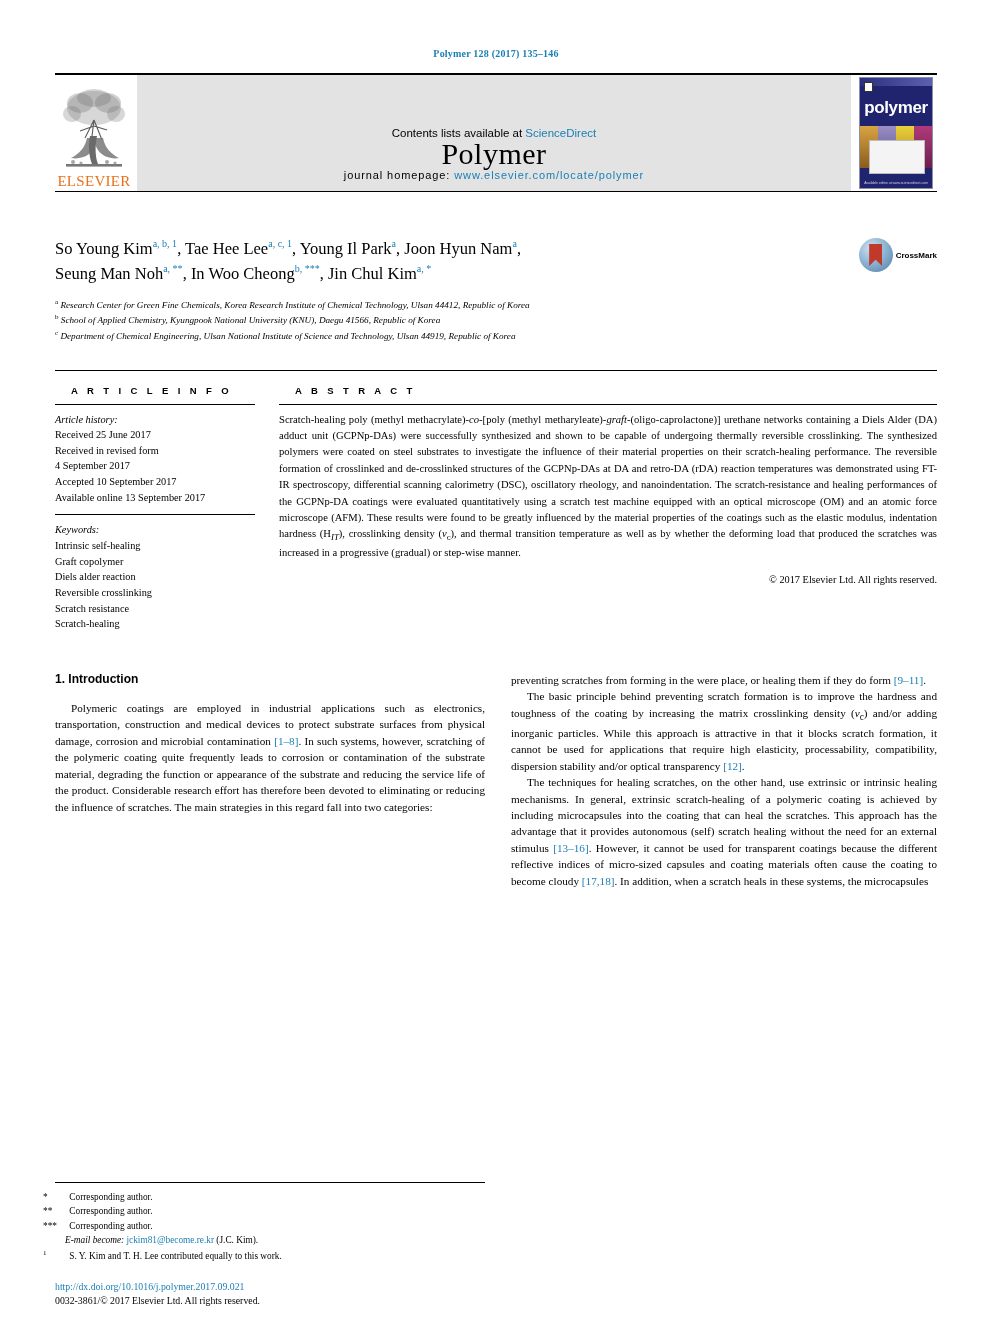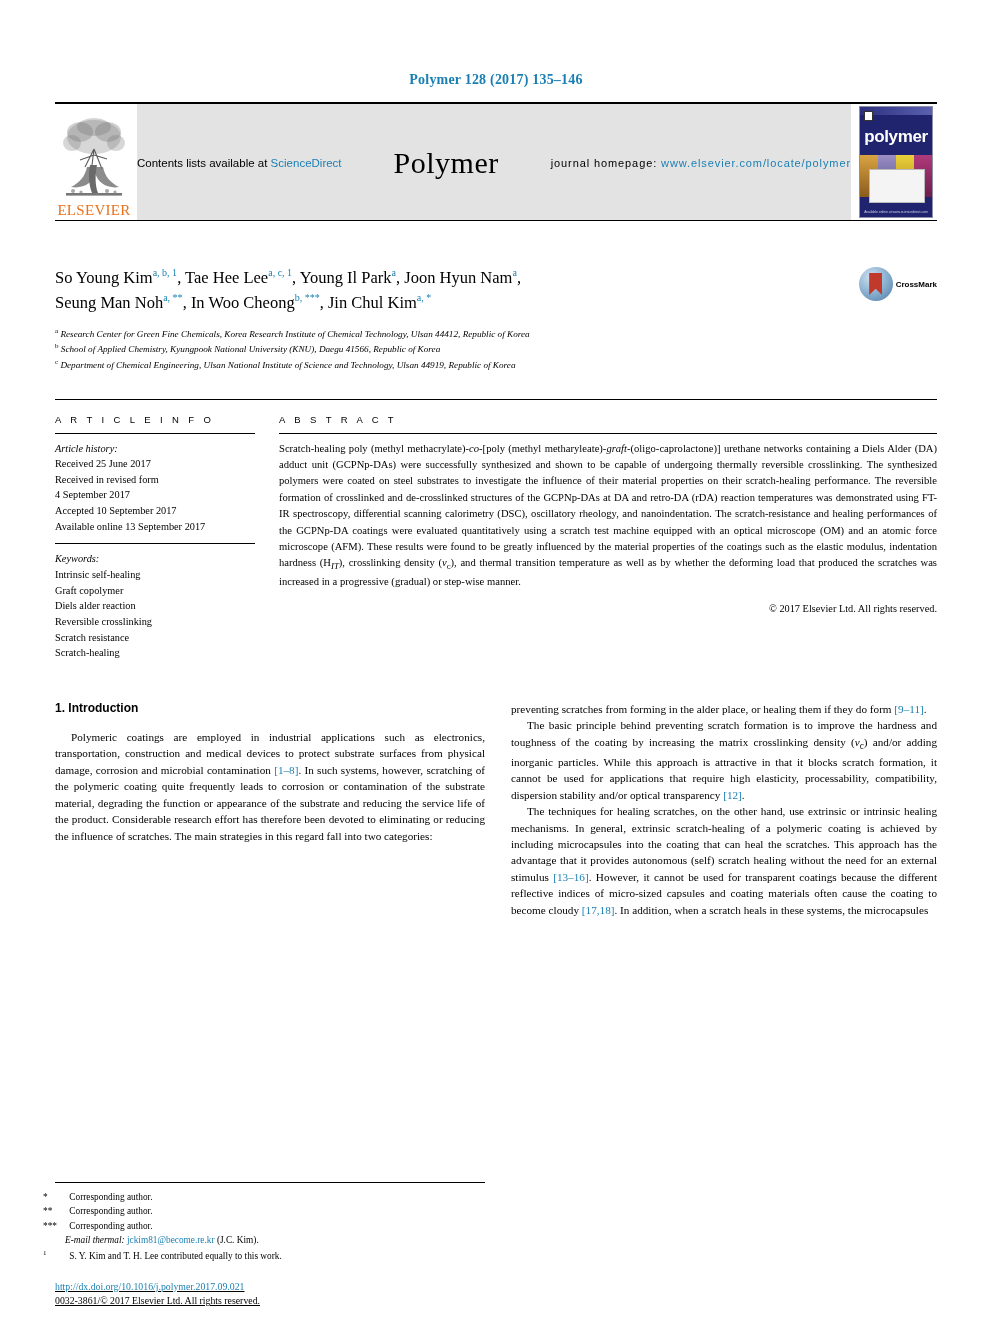--- a/index.html
+++ b/index.html
@@ -13,23 +13,23 @@
     position: relative;
     overflow: hidden;
   }
   .page { position: relative; width: 992px; height: 1323px; padding: 0 55px; }
 
   
   .running-head {
     text-align: center;
     color: #1a7fb3;
     font-family: "Liberation Serif", serif;
-    font-size: 14px;
+    font-size: 10px;
     letter-spacing: .2px;
-    padding-top: 72px;
+    padding-top: 48px;
     font-weight: 600;
   }
 
   
   .masthead {
     margin-top: 14px;
     border-top: 2.4px solid #000;
     display: flex;
     align-items: stretch;
     height: 118px;
@@ -46,22 +46,22 @@
     color: #E9711C;
     font-family: "Liberation Serif", serif;
     font-size: 15px;
     letter-spacing: .3px;
     line-height: 1;
     font-weight: 400;
   }
   .center-cell {
     flex: 1 1 auto;
     background: #e3e3e3;
-    display: flex; flex-direction: row;
-    align-items: center; justify-content: space-between;
+    display: flex; flex-direction: column;
+    align-items: center; justify-content: flex-end;
     padding: 12px 0 10px 0;
     margin: 0 4px;
   }
   .contents-line { font-size: 11.5px; font-family: "Liberation Sans", sans-serif; }
   .contents-line .sd { color: #1a7fb3; }
   .journal-name {
     font-family: "Liberation Serif", serif;
     font-size: 30px;
     line-height: 1;
     letter-spacing: .5px;
@@ -147,23 +147,24 @@
     margin-top: 26px;
     border-top: 1px solid #000;
     padding-top: 14px;
     display: flex;
     gap: 24px;
   }
   .col-info { width: 200px; flex: 0 0 200px; }
   .col-abs { flex: 1 1 auto; }
   .sect-label {
     font-family: "Liberation Sans", sans-serif;
-    font-size: 9.5px; font-weight: 400;
+    font-size: 9.5px; font-weight: 700;
     letter-spacing: 3.4px;
     margin-bottom: 8px;
+    margin-left: 16px;
   }
   .rule { border-top: 1px solid #000; margin: 6px 0 7px 0; }
   .rule-thin { border-top: .8px solid #000; margin: 9px 0 7px 0; }
   .info-body { font-size: 10.3px; line-height: 1.52; }
   .info-body .ital { font-style: italic; }
   .abstract-body {
     font-size: 10.6px;
     line-height: 1.55;
     text-align: justify;
   }
@@ -209,21 +210,20 @@
   .fn-mark { display:inline-block; min-width: 12px; }
   .fn-sup { vertical-align: super; font-size: 7px; }
   .fn-ital { font-style: italic; }
   .link { color: #1a7fb3; }
   .doi-block {
     position: absolute;
     left: 55px;
     bottom: 14px;
     font-size: 9.8px;
     line-height: 1.5;
-    text-decoration: underline;
   }
   .doi-block .doi { color: #1a7fb3; }
 </style>
 </head>
 <body>
 
 <div class="page">
 
   <div class="running-head">Polymer 128 (2017) 135–146</div>
 
@@ -345,31 +345,31 @@
     </div>
   </div>
 
   <div class="body-cols">
     <div class="bcol">
       <div class="sect-head">1. Introduction</div>
       <p class="para"><span>Polymeric coatings are employed in industrial applications such as electronics, transportation, construction and medical devices to protect substrate surfaces from physical damage, corrosion and microbial contamination </span><span class="ref">[1–8]</span><span>. In such systems, however, scratching of the polymeric coating quite frequently leads to corrosion or contamination of the substrate material, degrading the function or appearance of the substrate and reducing the service life of the product. Considerable research effort has therefore been devoted to eliminating or reducing the influence of scratches. The main strategies in this regard fall into two categories:</span></p>
     </div>
 
     <div class="bcol right">
-      <p class="para" style="text-indent:0"><span>preventing scratches from forming in the alder place, or healing them if they do form </span><span class="ref">[9–11]</span><span>.</span></p>
+      <p class="para" style="text-indent:0"><span>preventing scratches from forming in the were place, or healing them if they do form </span><span class="ref">[9–11]</span><span>.</span></p>
       <p class="para"><span>The basic principle behind preventing scratch formation is to improve the hardness and toughness of the coating by increasing the matrix crosslinking density (</span><i>v</i><sub>c</sub><span>) and/or adding inorganic particles. While this approach is attractive in that it blocks scratch formation, it cannot be used for applications that require high elasticity, processability, compatibility, dispersion stability and/or optical transparency </span><span class="ref">[12]</span><span>.</span></p>
       <p class="para"><span>The techniques for healing scratches, on the other hand, use extrinsic or intrinsic healing mechanisms. In general, extrinsic scratch-healing of a polymeric coating is achieved by including microcapsules into the coating that can heal the scratches. This approach has the advantage that it provides autonomous (self) scratch healing without the need for an external stimulus </span><span class="ref">[13–16]</span><span>. However, it cannot be used for transparent coatings because the different reflective indices of micro-sized capsules and coating materials often cause the coating to become cloudy </span><span class="ref">[17,18]</span><span>. In addition, when a scratch heals in these systems, the microcapsules</span></p>
     </div>
   </div>
 
   <div class="footnotes">
     <div class="fn-line"><span class="fn-mark">*</span> <span>Corresponding author.</span></div>
     <div class="fn-line"><span class="fn-mark">**</span> <span>Corresponding author.</span></div>
     <div class="fn-line"><span class="fn-mark">***</span> <span>Corresponding author.</span></div>
-    <div class="fn-line" style="padding-left:22px"><span class="fn-ital">E-mail thermal:</span> <span class="link">jckim81@become.re.kr</span> <span>(J.C. Kim).</span></div>
+    <div class="fn-line" style="padding-left:22px"><span class="fn-ital">E-mail become:</span> <span class="link">jckim81@become.re.kr</span> <span>(J.C. Kim).</span></div>
     <div class="fn-line"><span class="fn-mark fn-sup">1</span> <span>S. Y. Kim and T. H. Lee contributed equally to this work.</span></div>
   </div>
 
   <div class="doi-block">
     <div class="doi">http://dx.doi.org/10.1016/j.polymer.2017.09.021</div>
     <div>0032-3861/© 2017 Elsevier Ltd. All rights reserved.</div>
   </div>
 
 </div>
 

